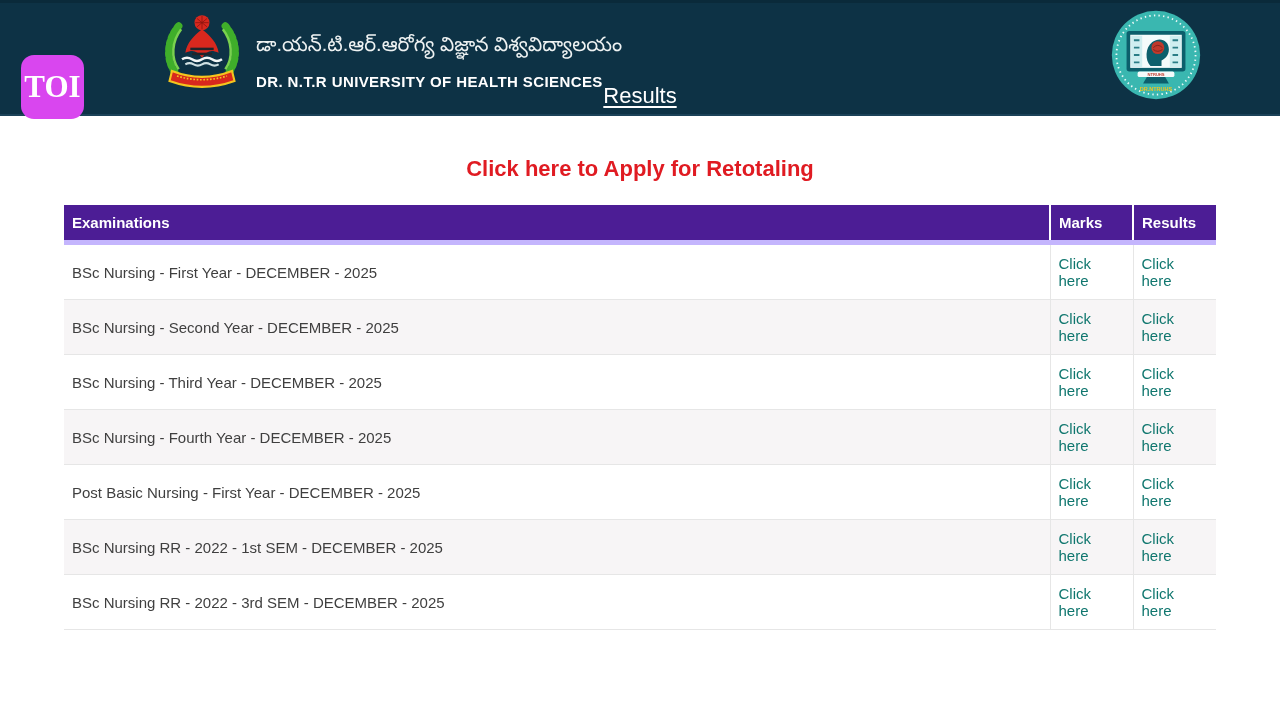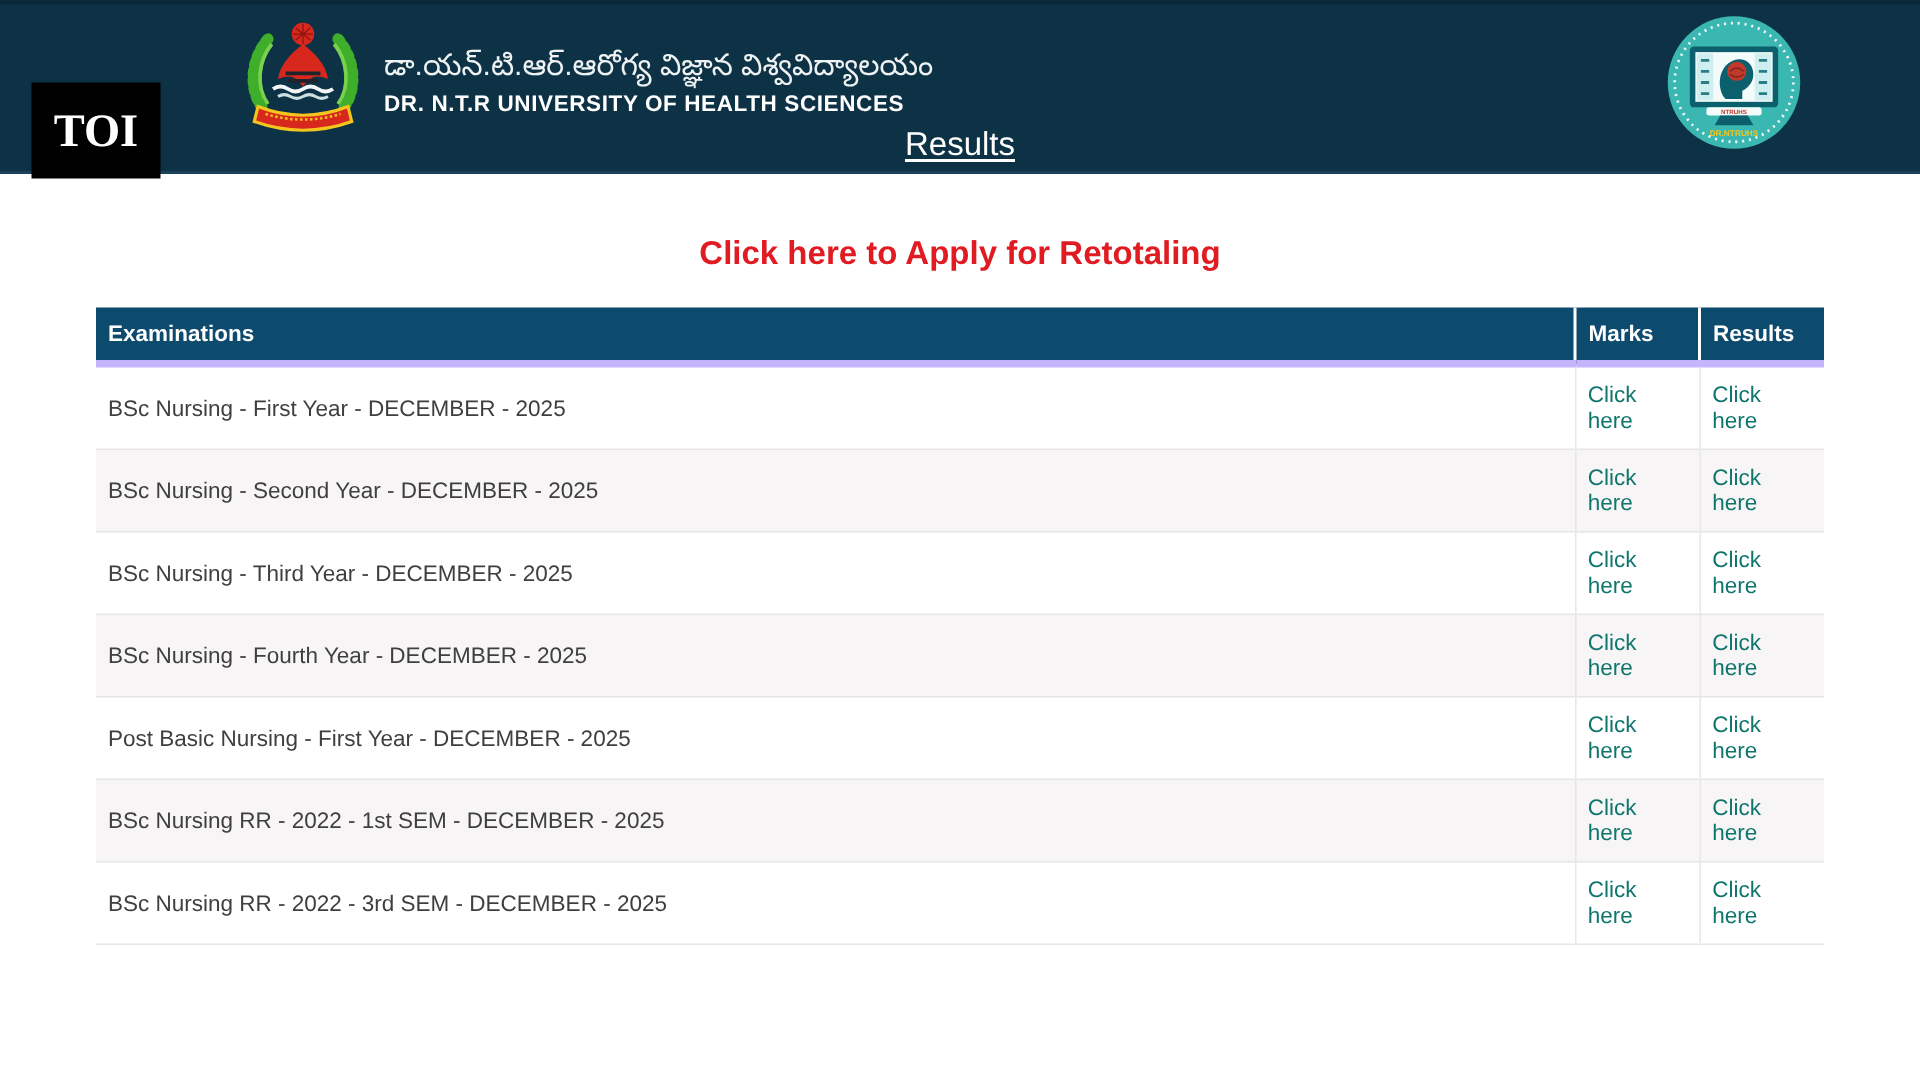--- a/index.html
+++ b/index.html
@@ -5,38 +5,38 @@
   * { margin:0; padding:0; box-sizing:border-box; }
   html,body { width:1280px; height:720px; overflow:hidden; background:#fff;
               font-family:"Liberation Sans", sans-serif; }
 
   
   .banner { position:relative; width:1280px; height:116px; background:#0d3245;
             border-top:3px solid #0a2a3a; border-bottom:2px solid #1b4258; }
   .crest { position:absolute; left:160px; top:8px; width:84px; height:80px; }
   .uni-text { position:absolute; left:256px; top:28px; }
   .uni-telugu { color:#eef2f2; font-size:20px; line-height:26px; }
-  .uni-english { color:#ffffff; font-size:15px; font-weight:bold; letter-spacing:.4px; margin-top:4px; }
+  .uni-english { color:#ffffff; font-size:15px; font-weight:bold; letter-spacing:.4px; margin-top:16px; }
   .results-title { position:absolute; left:0; right:0; bottom:5px; text-align:center; }
   .results-title a { color:#ffffff; font-size:22px; text-decoration:underline; text-underline-offset:3px; }
   .badge-right { position:absolute; right:78px; top:6px; width:92px; height:92px; }
 
   
-  .toi { position:absolute; left:21px; top:55px; width:86px; height:64px; background:#000000;
+  .toi { position:absolute; left:21px; top:55px; width:63px; height:64px; background:#d946ef;
          color:#ffffff; font-family:"Liberation Serif", serif; font-weight:bold; font-size:31px;
-         display:flex; align-items:center; justify-content:center; z-index:5; }
+         display:flex; align-items:center; justify-content:center; z-index:5;border-radius:13px; }
 
   
   .retotal-wrap { text-align:center; margin-top:40px; }
   .retotal-wrap a { color:#e01b22; font-weight:bold; font-size:22px; text-decoration:none; }
 
   
   .tbl-wrap { margin:23px 64px 0 64px; }
   table { width:1152px; border-collapse:collapse; table-layout:fixed; }
-  thead th { background:#0c4a6e; color:#ffffff; font-size:15px; font-weight:bold;
+  thead th { background:#4c1d95; color:#ffffff; font-size:15px; font-weight:bold;
              text-align:left; padding:9px 8px; }
   thead th.sep { border-left:2px solid #ffffff;margin-left:40px; }
   col.c-exam { width:986px; } col.c-marks { width:83px; } col.c-results { width:83px; }
   tbody td { font-size:15px; color:#3f3f3f; padding:10px 8px; border-bottom:1px solid #e6e6e6; }
   tbody td.linkcell { border-left:1px solid #e6e6e6; }
   tbody tr:nth-child(even) { background:#f7f5f6; }
   tbody tr:first-child td { border-top:5px solid #c4b5fd; }
   tbody a { color:#0f766e; text-decoration:none; }
 </style>
 </head>

